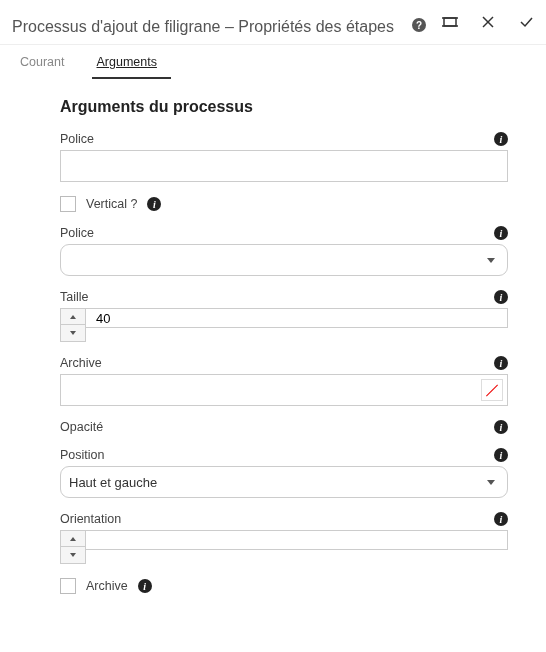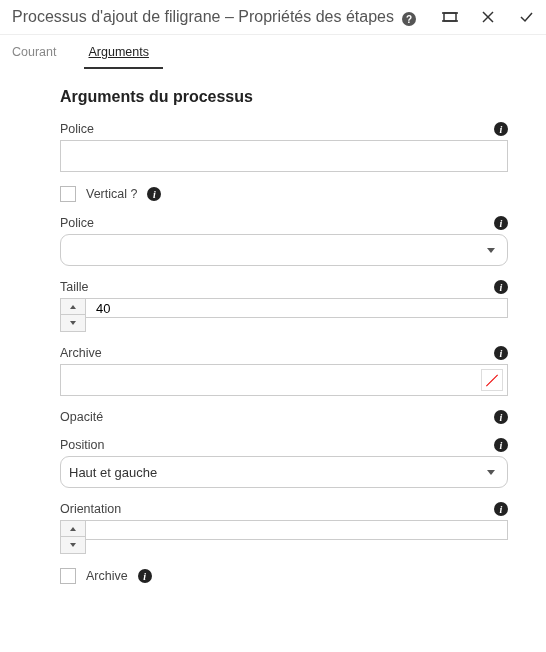--- a/index.html
+++ b/index.html
@@ -16,41 +16,43 @@
     align-items: center;
     padding: 8px 12px;
     border-bottom: 1px solid #eee;
   }
   .header-title {
     font-size: 16px;
     color: #555;
     font-weight: 400;
     flex: 1;
     display: flex;
-    align-items: flex-end;
-    gap: 6px;
+    align-items: flex-start;
+    gap: 16px;
+    margin-top: 10px;
   }
   .header-actions {
     display: flex;
     align-items: center;
     gap: 22px;
   }
   .hicon {
     width: 16px;
     height: 16px;
     display: inline-flex;
     align-items: center;
     justify-content: center;
     color: #333;
     cursor: pointer;
   }
   .tabs {
     display: flex;
     padding: 0 8px;
     border-bottom: 1px solid transparent;
+    margin-left: 8px;
   }
   .tab {
     padding: 10px 14px 8px 4px;
     font-size: 12.5px;
     color: #888;
     cursor: pointer;
     margin-right: 14px;
   }
   .tab.active {
     color: #222;

